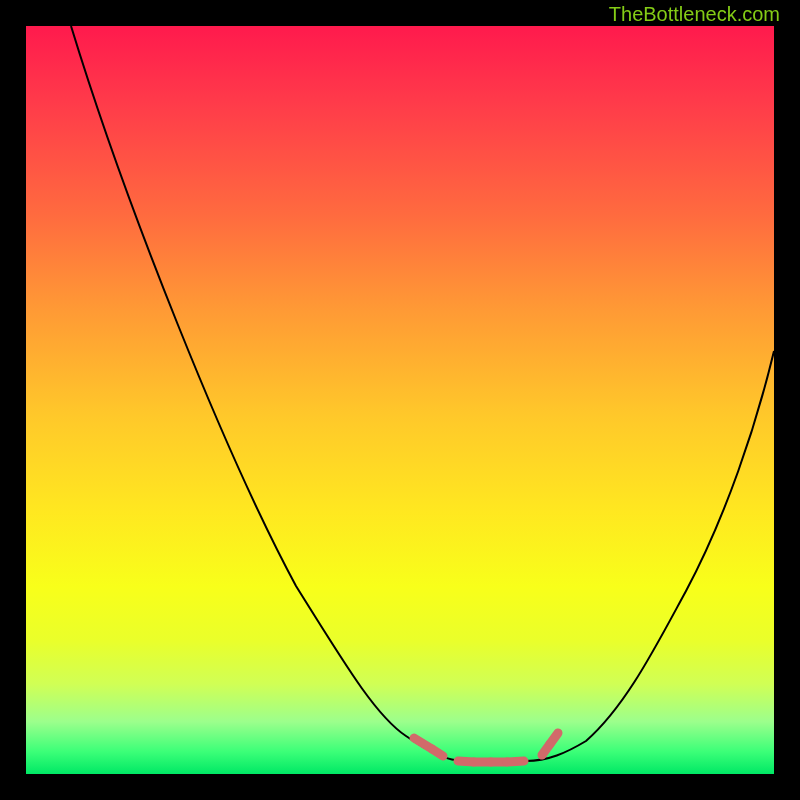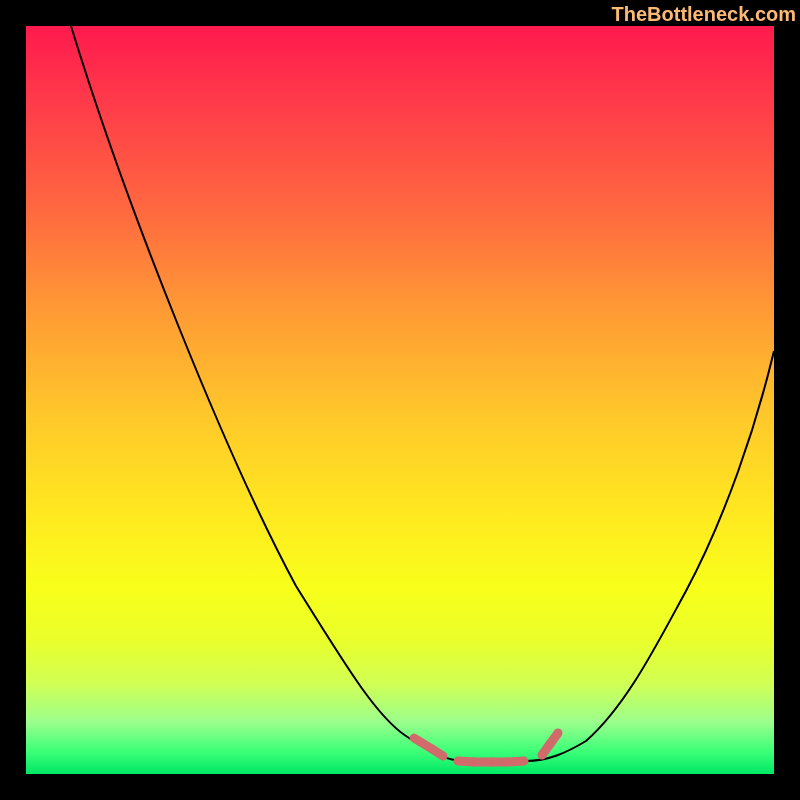--- a/index.html
+++ b/index.html
@@ -36,24 +36,24 @@
       #eaff2a 82%,
       #d0ff55 88%,
       #9cff8c 93%,
       #3cff78 97%,
       #00e865 100%
     );
   }
   .watermark {
     position: absolute;
     top: 3px;
-    right: 4px;
-    color: #fdba74;
+    right: 20px;
+    color: #84cc16;
     font-size: 20px;
-    font-weight: 700;
+    font-weight: 400;
     z-index: 10;
   }
   svg.curve {
     position: absolute;
     left: 0;
     top: 0;
     width: 100%;
     height: 100%;
     z-index: 5;
   }

